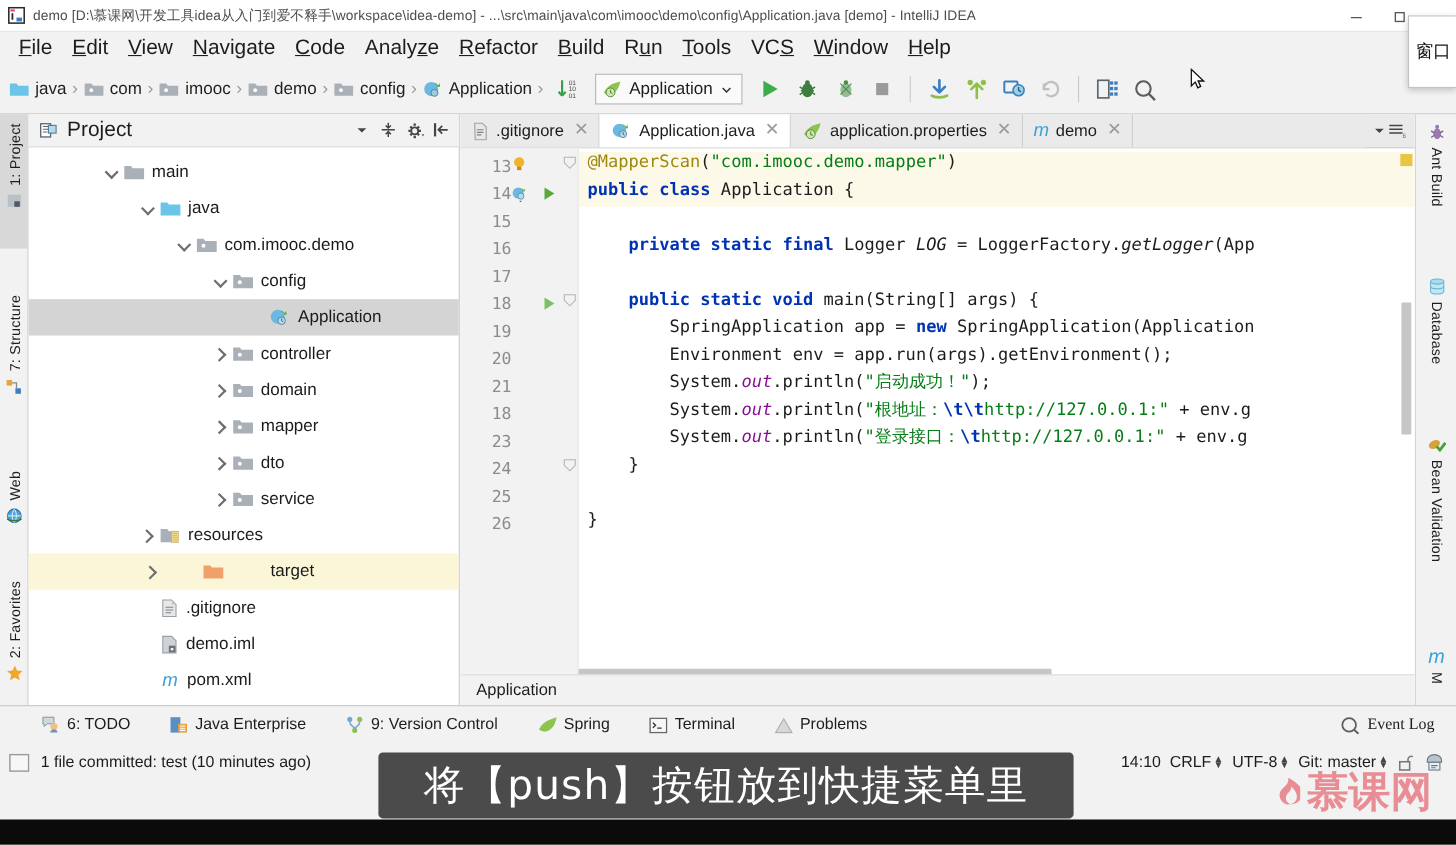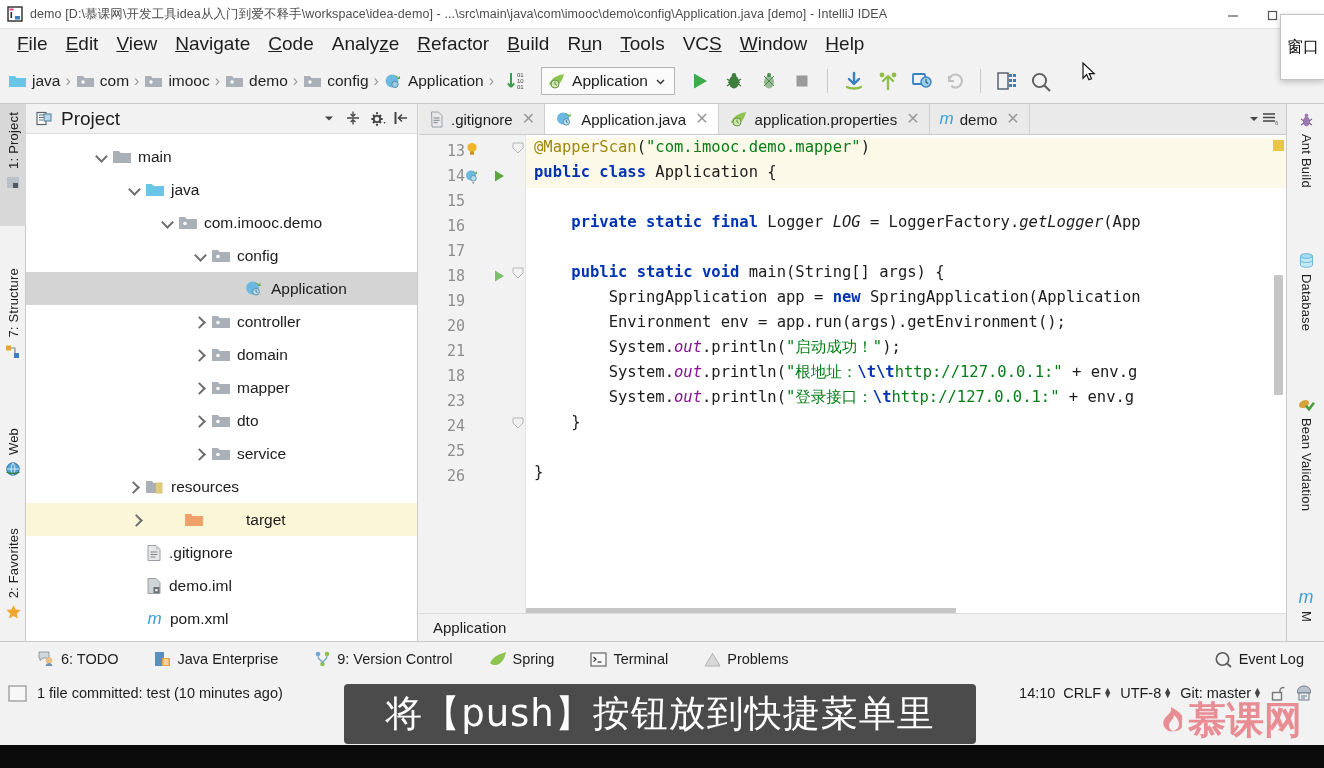--- a/index.html
+++ b/index.html
@@ -970,21 +970,21 @@
       <span>
         <svg width="17" height="15" viewBox="0 0 17 15">
           <path d="M8.5 1.5L16 14H1z" fill="#d8d8d8" stroke="#b0b0b0" stroke-width="1"></path>
         </svg>
       </span>
       <span>Problems</span>
     </div>
 
     <div class="bb-spacer"></div>
 
-    <div class="bb-item" style="margin-right:20px;">
+    <div class="bb-item" style="margin-right:20px;font-family:Liberation Serif, serif;">
       <span>
         <svg width="19" height="17" viewBox="0 0 19 17">
           <circle cx="8.5" cy="8" r="6.2" fill="none" stroke="#5d5d5d" stroke-width="1.6"></circle>
           <line x1="13" y1="12.5" x2="17" y2="16" stroke="#5d5d5d" stroke-width="1.8"></line>
         </svg>
       </span>
       <span>Event Log</span>
     </div>
   </div>
 

